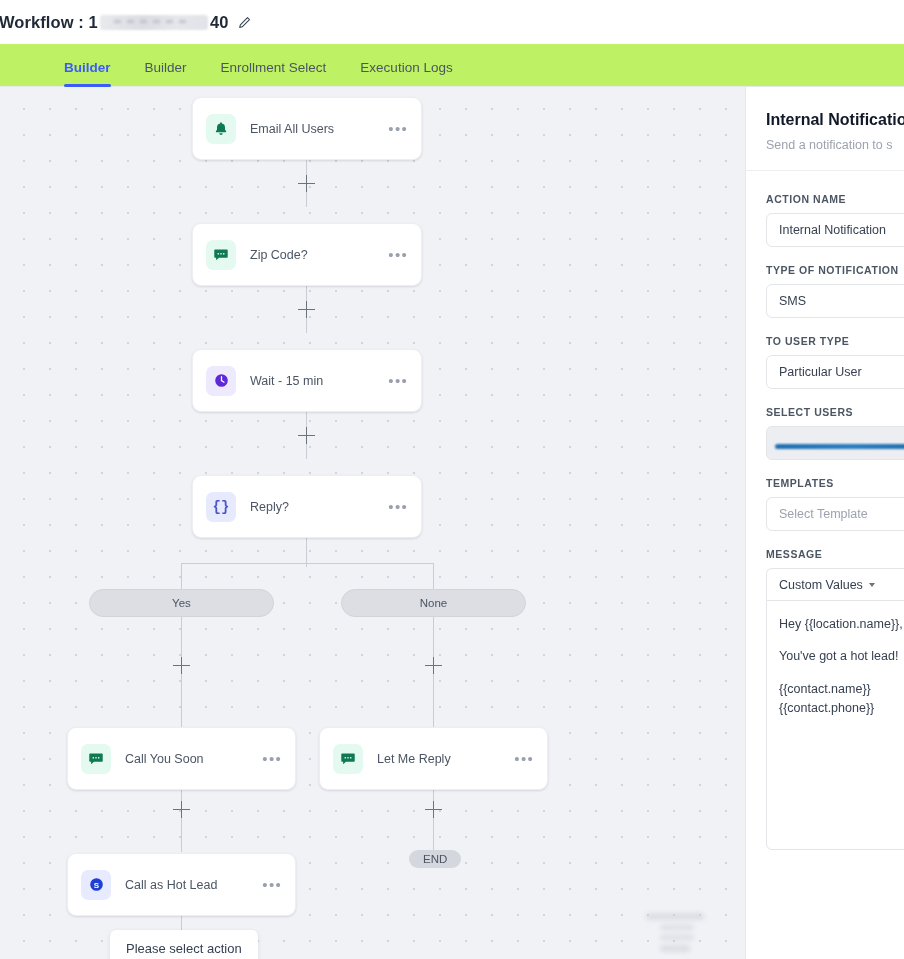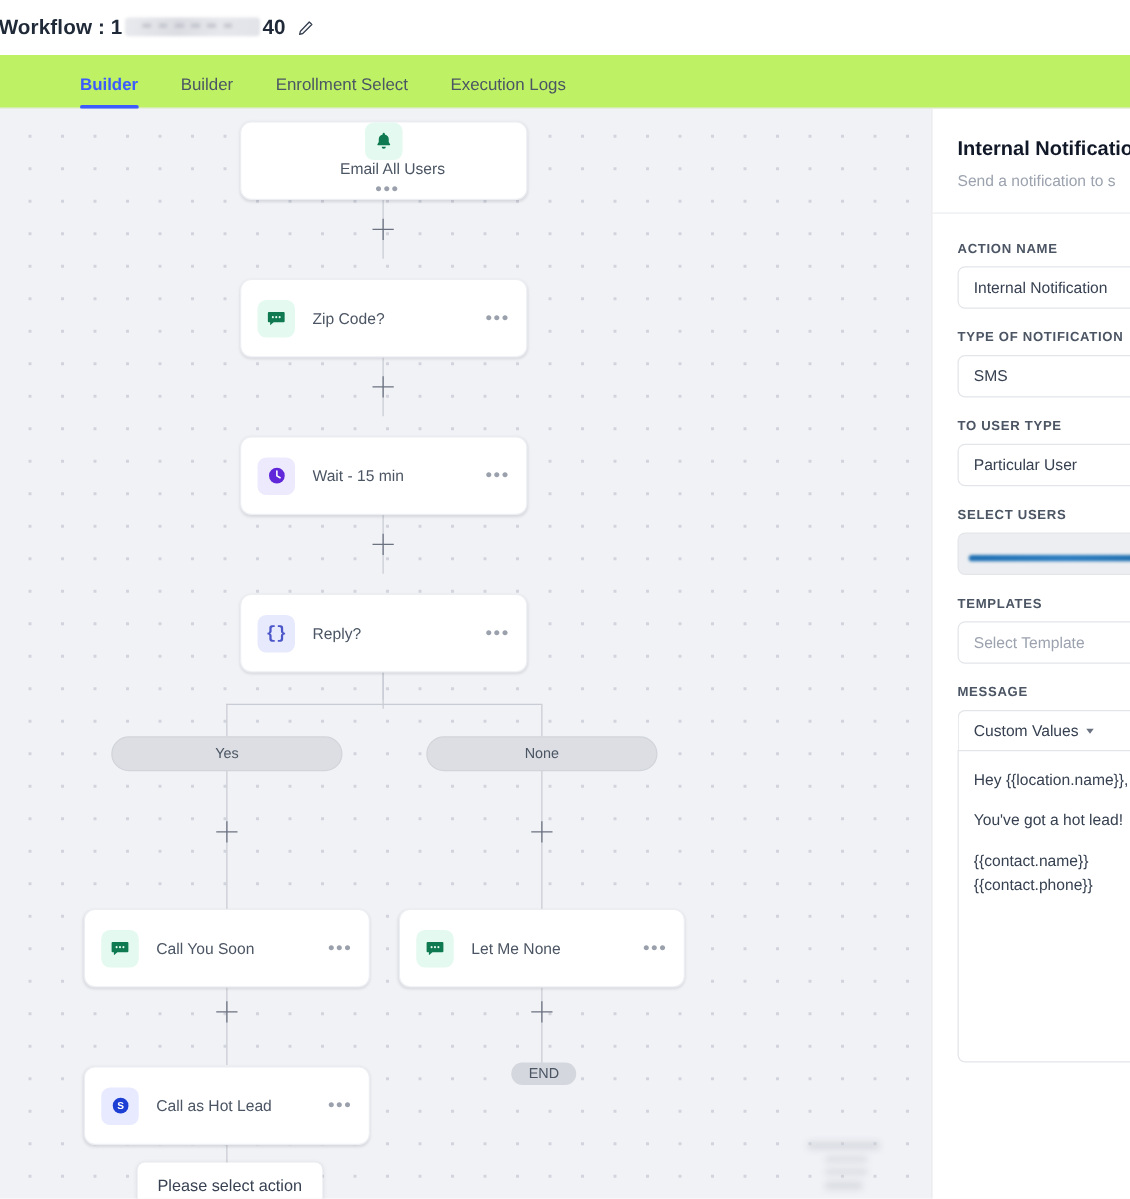--- a/index.html
+++ b/index.html
@@ -368,21 +368,21 @@
     <div class="conn conn-v" style="left:433px; top:476px; height:26px;"></div>
 
     <div class="conn conn-v" style="left:181px; top:529px; height:139px;"></div>
     <div class="conn conn-v" style="left:433px; top:529px; height:139px;"></div>
 
     <div class="conn conn-v" style="left:181px; top:703px; height:62px;"></div>
     <div class="conn conn-v" style="left:433px; top:703px; height:70px;"></div>
 
     <div class="conn conn-v" style="left:181px; top:829px; height:26px;"></div>
 
-    <div class="node" style="left:192px; top:10px; width:230px; height:63px;flex-direction:column;">
+    <div class="node" style="left:192px; top:10px; width:230px; height:63px;">
       <div class="node-icon ic-green">
         <svg width="16" height="16" viewBox="0 0 20 20" fill="#0f7a52">
           <path d="M10 1.6a1.1 1.1 0 0 1 1.1 1.1v.5a5 5 0 0 1 3.9 4.9v2.6l1.3 2.2a.7.7 0 0 1-.6 1.05H4.3a.7.7 0 0 1-.6-1.05L5 10.7V8.1a5 5 0 0 1 3.9-4.9v-.5A1.1 1.1 0 0 1 10 1.6z"></path>
           <path d="M7.9 15.4h4.2a2.1 2.1 0 0 1-4.2 0z"></path>
         </svg>
       </div>
       <div class="node-label">Email All Users</div>
       <div class="node-dots">•••</div>
     </div>
 
@@ -445,21 +445,21 @@
 
     <div class="node" style="left:319px; top:640px; width:229px; height:63px;">
       <div class="node-icon ic-green">
         <svg width="16" height="16" viewBox="0 0 20 20" fill="#0f7a52">
           <path d="M2.6 3.2h14.8a1 1 0 0 1 1 1v8.3a1 1 0 0 1-1 1H7.4l-3.5 3.1v-3.1H2.6a1 1 0 0 1-1-1V4.2a1 1 0 0 1 1-1z"></path>
           <circle cx="6.6" cy="8.4" r="1.05" fill="#e4faf0"></circle>
           <circle cx="10" cy="8.4" r="1.05" fill="#e4faf0"></circle>
           <circle cx="13.4" cy="8.4" r="1.05" fill="#e4faf0"></circle>
         </svg>
       </div>
-      <div class="node-label">Let Me None</div>
+      <div class="node-label">Let Me Reply</div>
       <div class="node-dots">•••</div>
     </div>
 
     <div class="plus-btn" style="left:173px; top:714px;"></div>
     <div class="plus-btn" style="left:425px; top:714px;"></div>
 
     <div class="pill-end" style="left:409px; top:763px;">END</div>
 
     <div class="node" style="left:67px; top:766px; width:229px; height:63px;">
       <div class="node-icon ic-blue">

